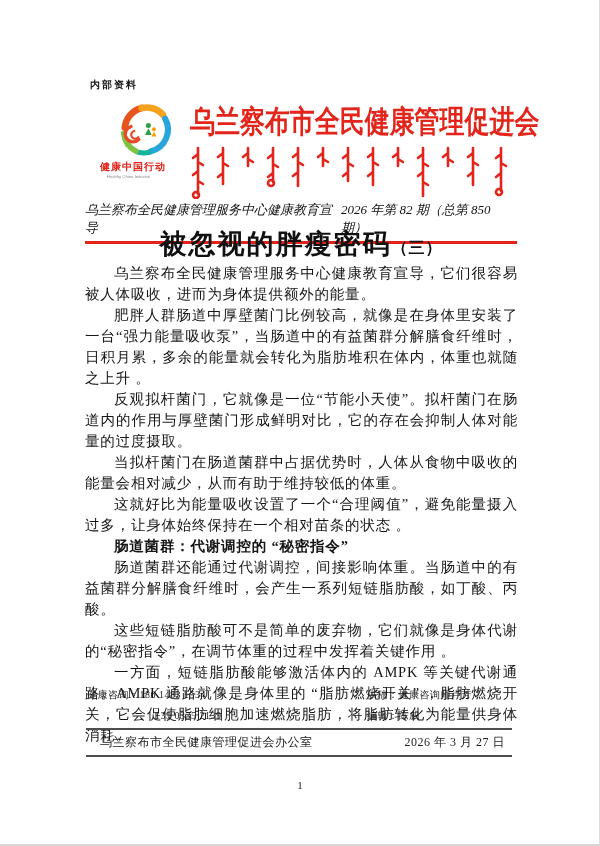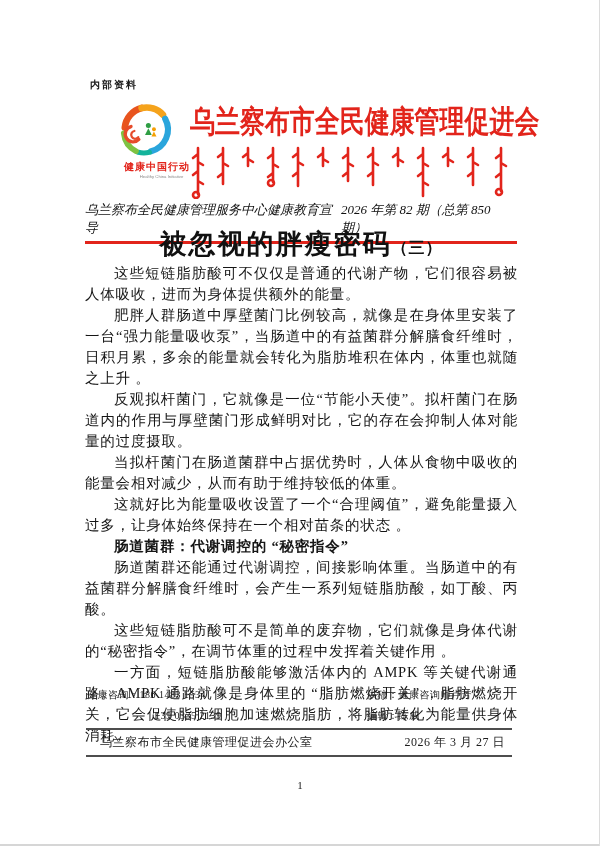--- a/index.html
+++ b/index.html
@@ -12,21 +12,21 @@
     font-family:"Liberation Serif","DejaVu Serif",serif;
     box-shadow: inset -1px 0 0 #dcdcdc, inset 0 -2px 0 #d6d6d6;
     overflow:hidden;
   }
   .internal-label {
     position:absolute; left:90px; top:78px;
     font-family:"Liberation Sans","DejaVu Sans",sans-serif;
     font-weight:bold; font-size:10px; letter-spacing:2px; color:#1a1a1a;
   }
   
-  .logo-block { position:absolute; left:100px; top:103px; width:90px; text-align:right; }
+  .logo-block { position:absolute; left:100px; top:103px; width:90px; text-align:left; }
   .logo-graphic { display:block; margin:0 auto; }
   .logo-cn { font-size:10px; font-weight:bold; color:#e2241b; letter-spacing:1px; margin-top:1px;
              font-family:"Liberation Sans","DejaVu Sans",sans-serif; }
   .logo-en { font-size:5px; color:#8a8a8a; transform:scale(0.85); transform-origin:center top;
              font-family:"Liberation Sans","DejaVu Sans",sans-serif; }
   .masthead-right { position:absolute; left:190px; top:102px; width:328px; }
   .org-title {
     font-size:31px; font-weight:bold; color:#e2241b; white-space:nowrap;
     transform:scaleX(0.805); transform-origin:left top; line-height:40px;
   }
@@ -125,21 +125,21 @@
   <div class="issue-row">
     <span>乌兰察布全民健康管理服务中心健康教育宣导</span>
     <span>2026 年第 82 期（总第 850 期）</span>
   </div>
 
   <div class="doc-title">
     <span>被忽视的胖瘦密码</span><span class="suffix">（三）</span>
   </div>
 
   <div class="article-body">
-      <p class="para">这些短链脂肪酸可不仅仅是普通的代谢产物，它们很容易被人体吸收，进而为身体提供额外的能量。</p>
+      <p class="para">乌兰察布全民健康管理服务中心健康教育宣导，它们很容易被人体吸收，进而为身体提供额外的能量。</p>
       <p class="para">肥胖人群肠道中厚壁菌门比例较高，就像是在身体里安装了一台“强力能量吸收泵”，当肠道中的有益菌群分解膳食纤维时，日积月累，多余的能量就会转化为脂肪堆积在体内，体重也就随之上升 。</p>
       <p class="para">反观拟杆菌门，它就像是一位“节能小天使”。拟杆菌门在肠道内的作用与厚壁菌门形成鲜明对比，它的存在会抑制人体对能量的过度摄取。</p>
       <p class="para">当拟杆菌门在肠道菌群中占据优势时，人体从食物中吸收的能量会相对减少，从而有助于维持较低的体重。</p>
       <p class="para">这就好比为能量吸收设置了一个“合理阈值”，避免能量摄入过多，让身体始终保持在一个相对苗条的状态 。</p>
       <p class="para heading">肠道菌群：代谢调控的 “秘密指令”</p>
       <p class="para">肠道菌群还能通过代谢调控，间接影响体重。当肠道中的有益菌群分解膳食纤维时，会产生一系列短链脂肪酸，如丁酸、丙酸。</p>
       <p class="para">这些短链脂肪酸可不是简单的废弃物，它们就像是身体代谢的“秘密指令”，在调节体重的过程中发挥着关键作用 。</p>
       <p class="para">一方面，短链脂肪酸能够激活体内的 AMPK 等关键代谢通路。AMPK 通路就像是身体里的 “脂肪燃烧开关” ，脂肪燃烧开关，它会促使脂肪细胞加速燃烧脂肪，将脂肪转化为能量供身体消耗。</p>
     </div>
 

